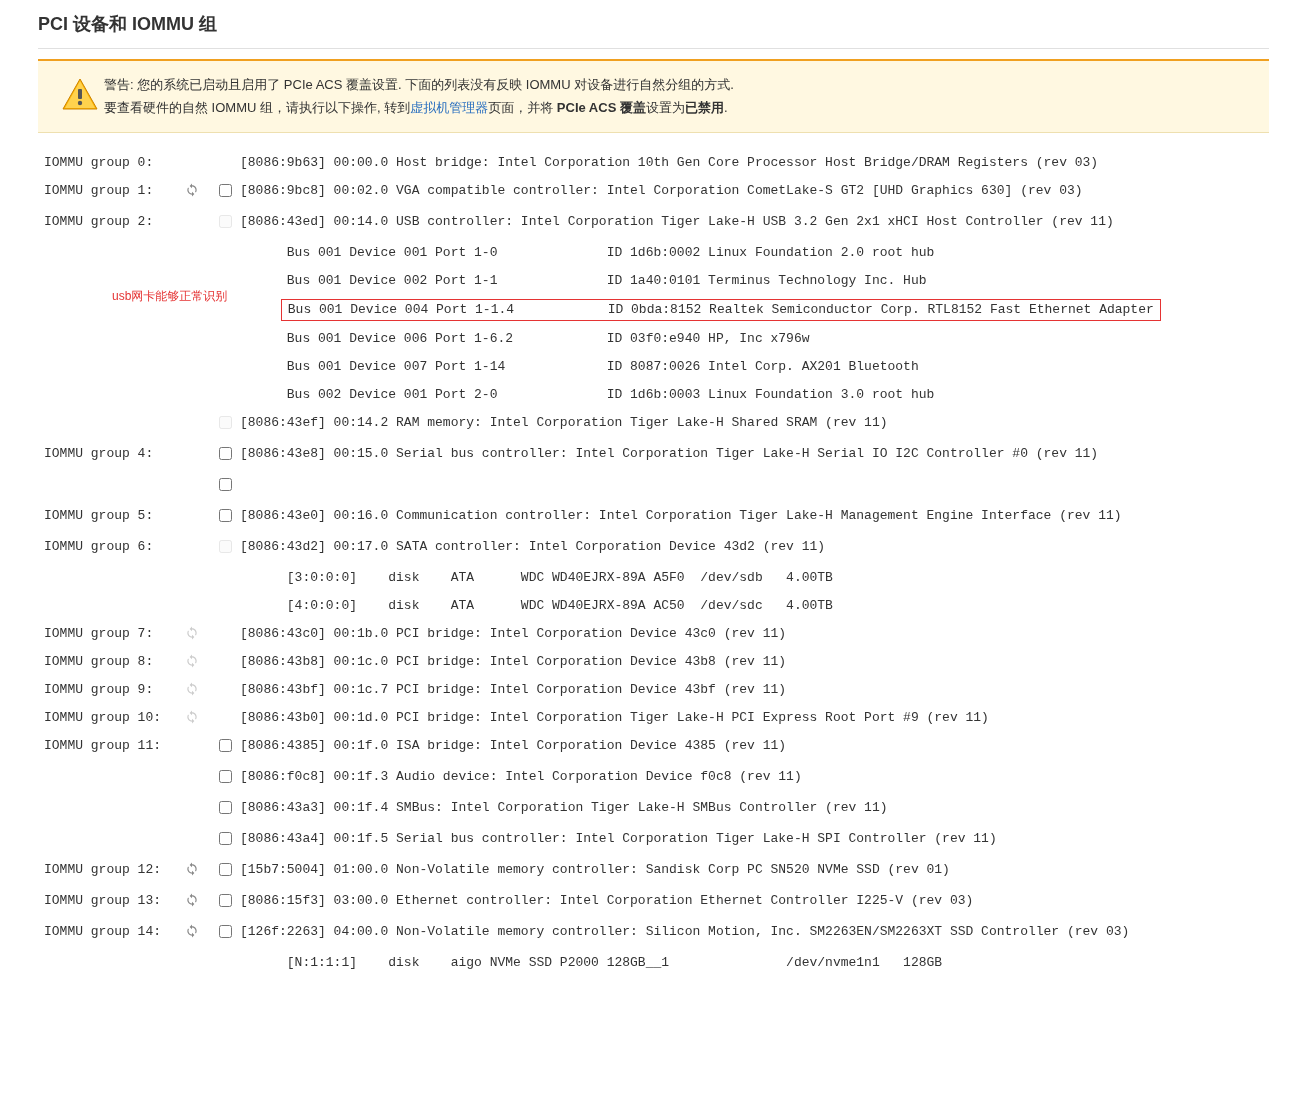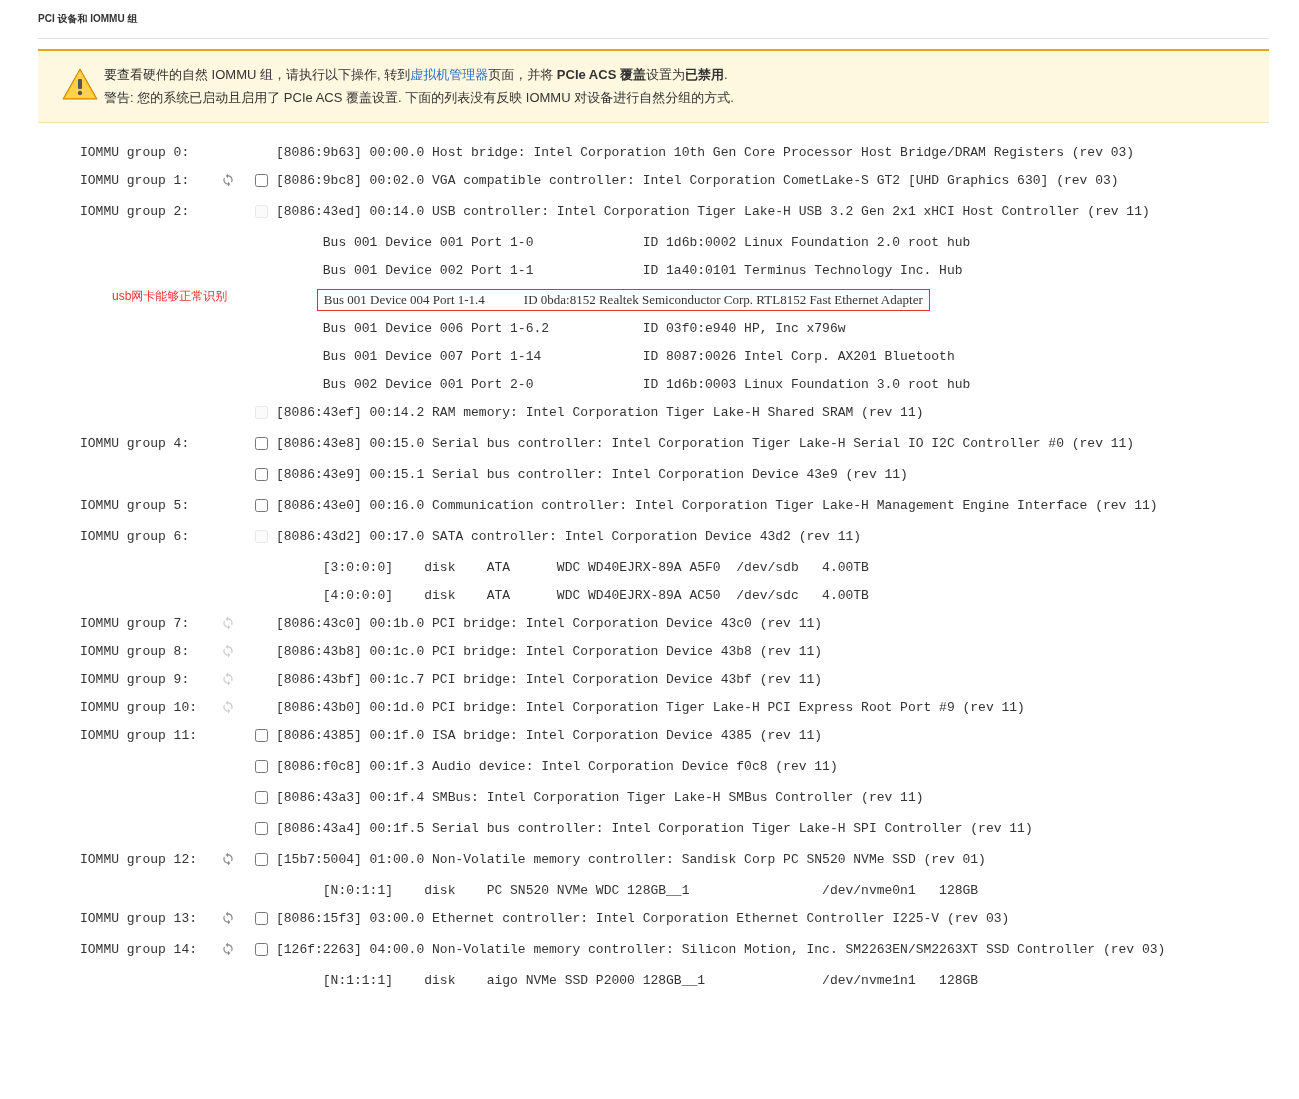--- a/index.html
+++ b/index.html
@@ -11,21 +11,21 @@
     font-size: 13px;
   }
   .container {
     width: 1299px;
     box-sizing: border-box;
     padding: 12px 30px 20px 38px;
     position: relative;
   }
   .title {
     font-weight: bold;
-    font-size: 10px;
+    font-size: 18px;
     margin-bottom: 12px;
   }
   .hr {
     border-top: 1px solid #e0e0e0;
     margin-bottom: 10px;
   }
   .alert {
     background: #fff8e1;
     border-top: 2px solid #f0a020;
     border-bottom: 1px solid #eee0b0;
@@ -50,21 +50,20 @@
   }
   .alert a {
     color: #2a6fbf;
     text-decoration: none;
   }
   .alert strong { font-weight: bold; }
   .groups {
     font-family: "Menlo", "Consolas", "Courier New", monospace;
     font-size: 13px;
     line-height: 20px;
-    margin-left: 36px;
   }
   .group {
     display: flex;
     align-items: flex-start;
     padding: 4px 0;
   }
   .gcol1 {
     width: 130px;
     flex: 0 0 130px;
     padding-left: 6px;
@@ -105,21 +104,20 @@
     color: #e53333;
     font-family: "Microsoft YaHei", Arial, sans-serif;
     font-size: 12px;
     white-space: nowrap;
   }
   .red-box {
     border: 1px solid #e53333;
     display: inline-block;
     padding: 0 6px;
     margin-left: -6px;
-    font-family: Liberation Serif, serif;
   }
 </style>
 </head>
 <body>
 
 <div class="container">
   <div class="title">PCI 设备和 IOMMU 组</div>
   <div class="hr"></div>
 
   <div class="alert">
@@ -127,24 +125,24 @@
       <span>
         <svg width="40" height="40" viewBox="0 0 40 40">
           <path d="M20 4 L37 34 L3 34 Z" fill="#ffb400" stroke="#cc8400" stroke-width="1"></path>
           <path d="M20 6 L35 33 L5 33 Z" fill="#ffd24d"></path>
           <rect x="18" y="14" width="4" height="10" rx="1" fill="#555"></rect>
           <circle cx="20" cy="28" r="2.2" fill="#555"></circle>
         </svg>
       </span>
     </div>
     <div class="msg">
+      <div><span>警告: 您的系统已启动且启用了 PCIe ACS 覆盖设置. 下面的列表没有反映 IOMMU 对设备进行自然分组的方式.</span></div>
       <div>
         <span>要查看硬件的自然 IOMMU 组，请执行以下操作, 转到</span><a href="#">虚拟机管理器</a><span>页面，并将 </span><strong>PCIe ACS 覆盖</strong><span>设置为</span><strong>已禁用</strong><span>.</span>
       </div>
-      <div><span>警告: 您的系统已启动且启用了 PCIe ACS 覆盖设置. 下面的列表没有反映 IOMMU 对设备进行自然分组的方式.</span></div>
     </div>
   </div>
 
   <div class="groups" id="groups">
       <div class="group">
         <div class="gcol1">IOMMU group 0:</div>
         <div class="gcol2"></div>
         <div class="gcol3"></div>
         <div class="gcol4 devline">[8086:9b63] 00:00.0 Host bridge: Intel Corporation 10th Gen Core Processor Host Bridge/DRAM Registers (rev 03)</div>
       </div>
@@ -209,21 +207,20 @@
       <div class="group">
         <div class="gcol1">IOMMU group 4:</div>
         <div class="gcol2"></div>
         <div class="gcol3"><input type="checkbox" class="cb" style=""></div>
         <div class="gcol4 devline">[8086:43e8] 00:15.0 Serial bus controller: Intel Corporation Tiger Lake-H Serial IO I2C Controller #0 (rev 11)</div>
       </div>
       <div class="group">
         <div class="gcol1"></div>
         <div class="gcol2"></div>
         <div class="gcol3"><input type="checkbox" class="cb" style=""></div>
-        <div class="gcol4 devline">[8086:43e9] 00:15.1 Serial bus controller: Intel Corporation Device 43e9 (rev 11)</div>
       </div>
       <div class="group">
         <div class="gcol1">IOMMU group 5:</div>
         <div class="gcol2"></div>
         <div class="gcol3"><input type="checkbox" class="cb" style=""></div>
         <div class="gcol4 devline">[8086:43e0] 00:16.0 Communication controller: Intel Corporation Tiger Lake-H Management Engine Interface (rev 11)</div>
       </div>
       <div class="group">
         <div class="gcol1">IOMMU group 6:</div>
         <div class="gcol2"></div>
@@ -308,26 +305,20 @@
       </div>
       <div class="group">
         <div class="gcol1">IOMMU group 12:</div>
         <div class="gcol2"><span class="refresh-icon ">
     <svg width="14" height="14" viewBox="0 0 24 24">
               <path d="M12 4V1L8 5l4 4V6c3.31 0 6 2.69 6 6 0 1.01-.25 1.97-.7 2.8l1.46 1.46A7.93 7.93 0 0020 12c0-4.42-3.58-8-8-8zm0 14c-3.31 0-6-2.69-6-6 0-1.01.25-1.97.7-2.8L5.24 7.74A7.93 7.93 0 004 12c0 4.42 3.58 8 8 8v3l4-4-4-4v3z"></path>
             </svg>
   </span></div>
         <div class="gcol3"><input type="checkbox" class="cb" style=""></div>
         <div class="gcol4 devline">[15b7:5004] 01:00.0 Non-Volatile memory controller: Sandisk Corp PC SN520 NVMe SSD (rev 01)</div>
-      </div>
-      <div class="group">
-        <div class="gcol1"></div>
-        <div class="gcol2"></div>
-        <div class="gcol3"></div>
-        <div class="gcol4 devline">      [N:0:1:1]    disk    PC SN520 NVMe WDC 128GB__1                 /dev/nvme0n1   128GB</div>
       </div>
       <div class="group">
         <div class="gcol1">IOMMU group 13:</div>
         <div class="gcol2"><span class="refresh-icon ">
     <svg width="14" height="14" viewBox="0 0 24 24">
               <path d="M12 4V1L8 5l4 4V6c3.31 0 6 2.69 6 6 0 1.01-.25 1.97-.7 2.8l1.46 1.46A7.93 7.93 0 0020 12c0-4.42-3.58-8-8-8zm0 14c-3.31 0-6-2.69-6-6 0-1.01.25-1.97.7-2.8L5.24 7.74A7.93 7.93 0 004 12c0 4.42 3.58 8 8 8v3l4-4-4-4v3z"></path>
             </svg>
   </span></div>
         <div class="gcol3"><input type="checkbox" class="cb" style=""></div>
         <div class="gcol4 devline">[8086:15f3] 03:00.0 Ethernet controller: Intel Corporation Ethernet Controller I225-V (rev 03)</div>

